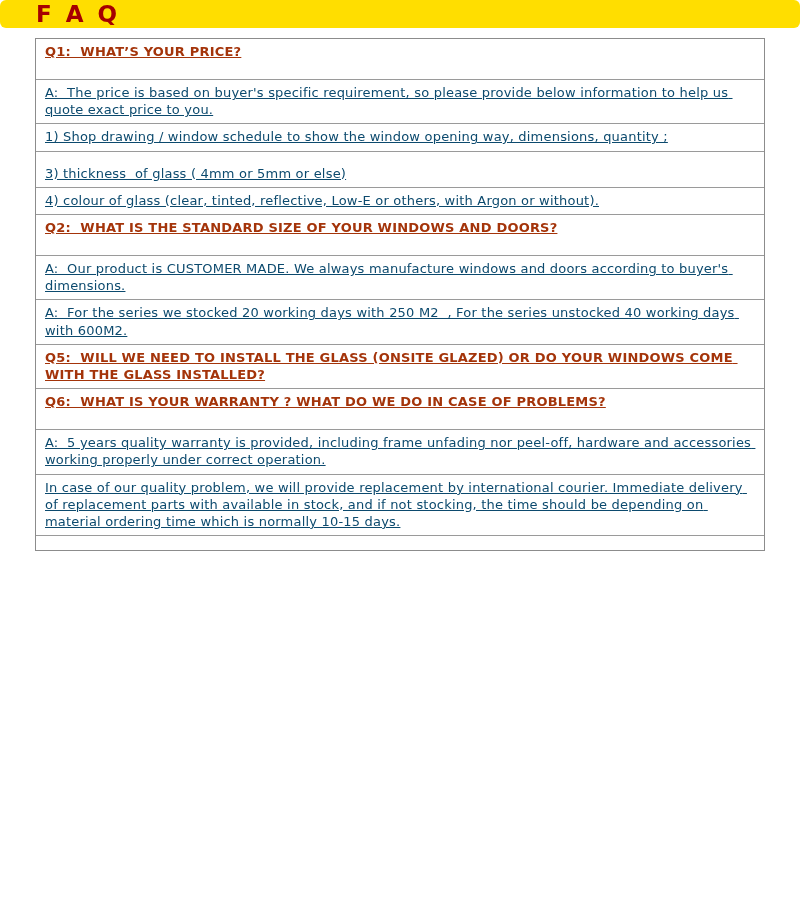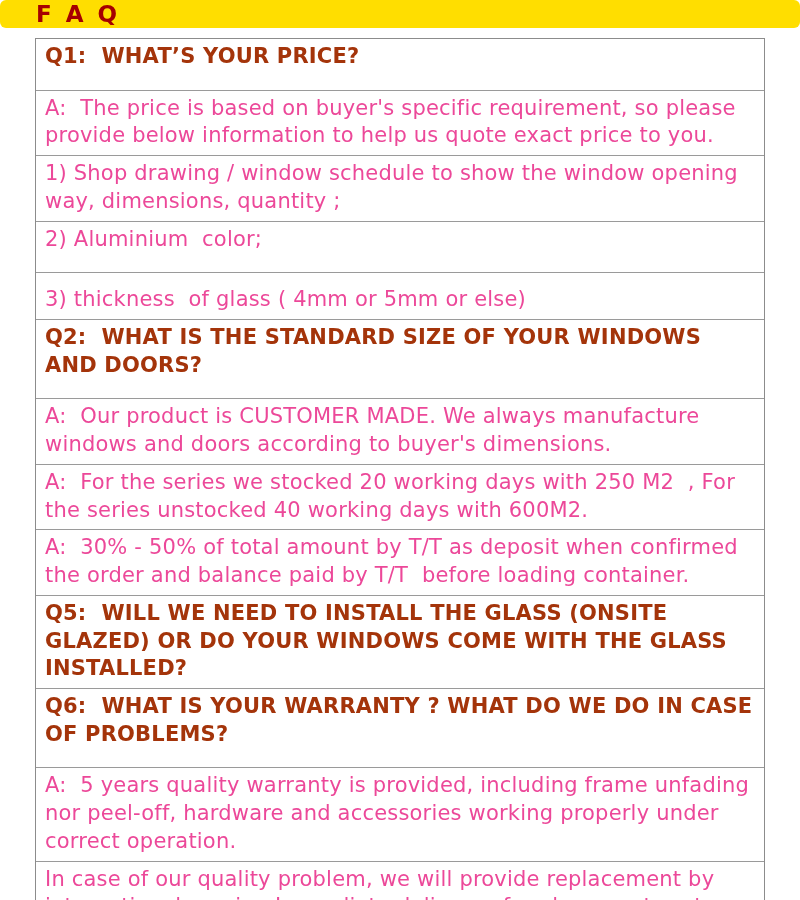--- a/index.html
+++ b/index.html
@@ -27,51 +27,51 @@
     letter-spacing: 3px;
   }
   .faq-table {
     margin: 10px 0 0 35px;
     width: 730px;
     border: 1px solid #8C8C8C;
     background: #ffffff;
   }
   .row {
     padding: 4px 9px 5px 9px;
-    font-size: 21px;
+    font-size: 13px;
     line-height: 1.32;
     letter-spacing: 0.2px;
     white-space: pre-wrap;
+    text-decoration: underline;
   }
   .row + .row { border-top: 1px solid #9a9a9a; }
   .q { color: #A4340A; font-weight: bold; }
-  .a { color: #ec4899; }
+  .a { color: #0c4a6e; }
   .sp-b { padding-bottom: 19px; }
   .sp-t { padding-top: 13px; }
   .empty-row { min-height: 15px; }
 </style>
 </head>
 <body>
 
 <div class="page">
 
   <div class="banner">
     <span class="banner-title">F A Q</span>
   </div>
 
   <div class="faq-table">
     <div class="row q sp-b">Q1:  WHAT’S YOUR PRICE?</div>
     <div class="row a">A:  The price is based on buyer's specific requirement, so please provide below information to help us quote exact price to you.</div>
     <div class="row a">1) Shop drawing / window schedule to show the window opening way, dimensions, quantity ;</div>
-    <div class="row a sp-b">2) Aluminium  color;</div>
     <div class="row a sp-t">3) thickness  of glass ( 4mm or 5mm or else)</div>
+    <div class="row a">4) colour of glass (clear, tinted, reflective, Low-E or others, with Argon or without).</div>
     <div class="row q sp-b">Q2:  WHAT IS THE STANDARD SIZE OF YOUR WINDOWS AND DOORS?</div>
     <div class="row a">A:  Our product is CUSTOMER MADE. We always manufacture windows and doors according to buyer's dimensions.</div>
     <div class="row a">A:  For the series we stocked 20 working days with 250 M2  , For the series unstocked 40 working days with 600M2.</div>
-    <div class="row a">A:  30% - 50% of total amount by T/T as deposit when confirmed the order and balance paid by T/T  before loading container.</div>
     <div class="row q">Q5:  WILL WE NEED TO INSTALL THE GLASS (ONSITE GLAZED) OR DO YOUR WINDOWS COME WITH THE GLASS INSTALLED?</div>
     <div class="row q sp-b">Q6:  WHAT IS YOUR WARRANTY ? WHAT DO WE DO IN CASE OF PROBLEMS?</div>
     <div class="row a">A:  5 years quality warranty is provided, including frame unfading nor peel-off, hardware and accessories working properly under correct operation.</div>
     <div class="row a">In case of our quality problem, we will provide replacement by international courier. Immediate delivery of replacement parts with available in stock, and if not stocking, the time should be depending on material ordering time which is normally 10-15 days.</div>
     <div class="row a empty-row"></div>
   </div>
 
 </div>
 
 </body></html>

